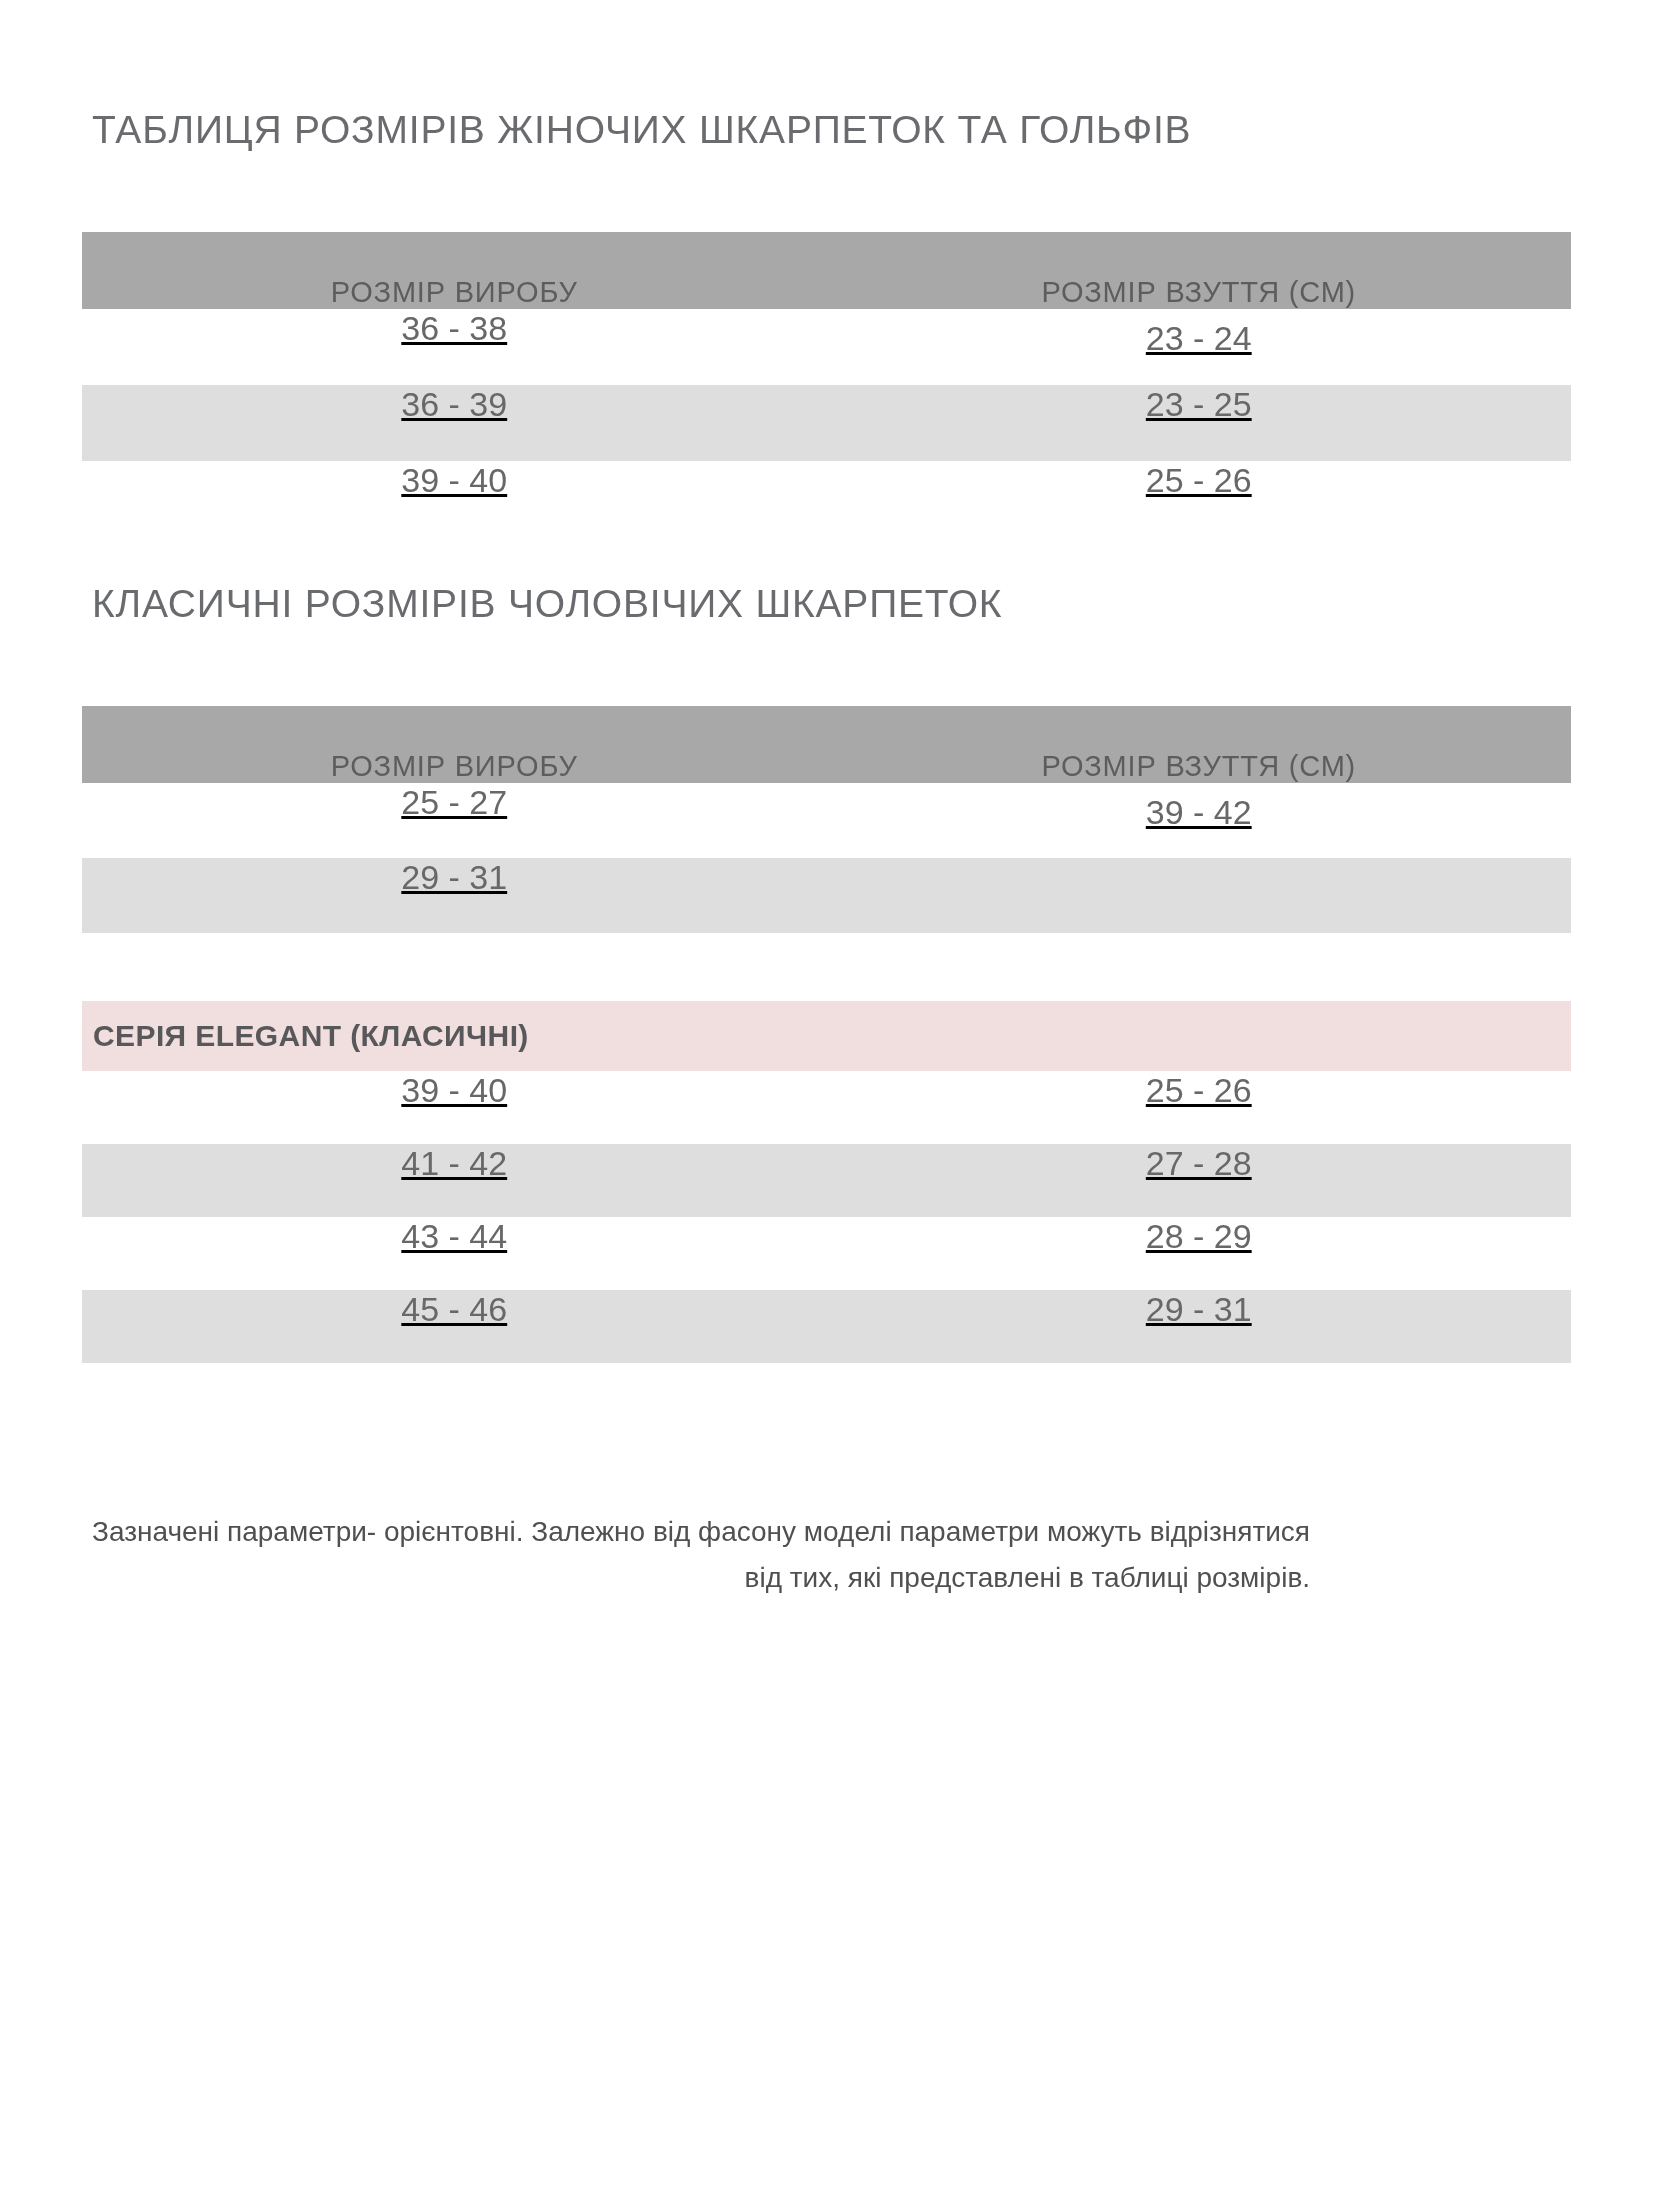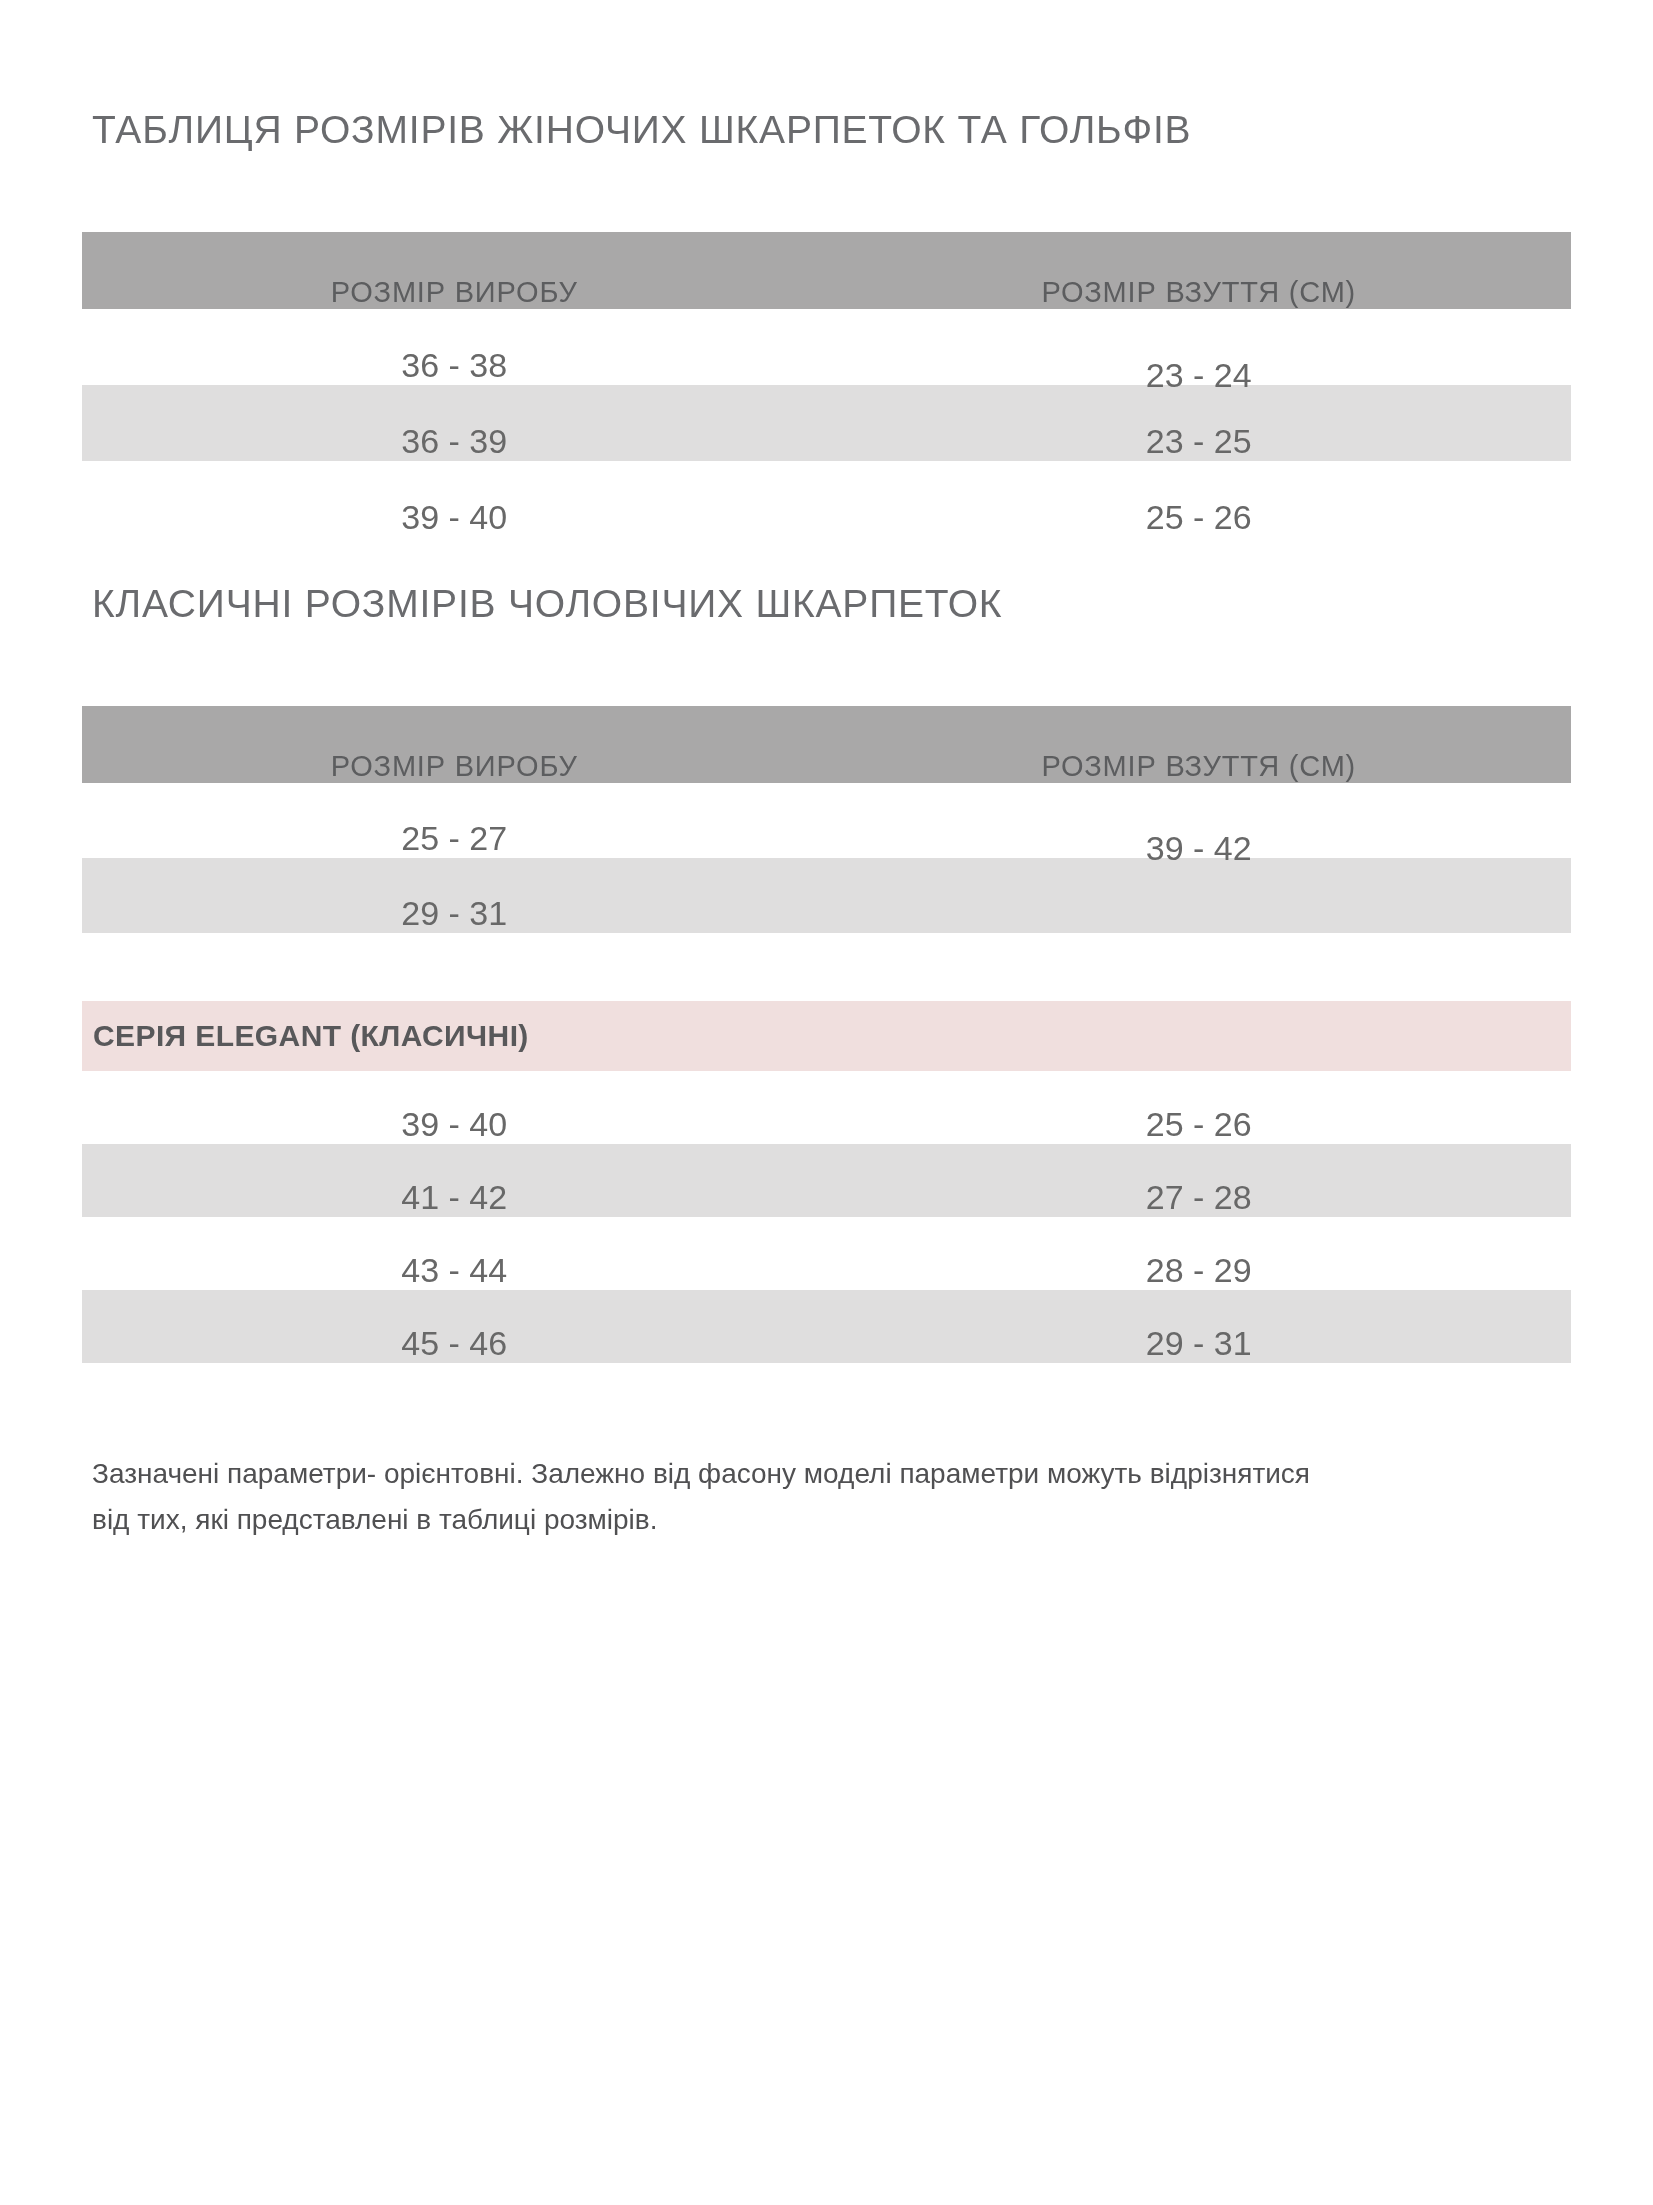--- a/index.html
+++ b/index.html
@@ -46,21 +46,22 @@
   }
   .thead .cell {
     width: 50%;
     text-align: center;
     font-size: 29px;
     letter-spacing: 0.8px;
     color: var(--header_text, #5c5d5f);
   }
   .trow {
     display: flex;
-    align-items: flex-end;
+    align-items: flex-start;
+    text-decoration: underline;
   }
   .table-women .trow { height: 76px; }
   .table-men .trow { height: 75px; }
   .table-elegant .trow { height: 73px; }
   .trow.stripe {
     background: var(--row_stripe, #dfdede);
   }
   .trow .cell {
     width: 50%;
     text-align: center;
@@ -79,25 +80,26 @@
     padding-left: 11px;
     font-size: 30px;
     font-weight: 700;
     letter-spacing: 0.4px;
     color: var(--band_text, #58585a);
   }
 
   .note {
     position: absolute;
     left: 92px;
-    top: 1434px;
+    top: 1492px;
     font-size: 28px;
     line-height: 46px;
     color: var(--note_text, #505052);
     white-space: nowrap;
+    text-align: right;
   }
 </style>
 </head>
 <body>
 
 <div class="page">
 
   <h1 class="title title-women">ТАБЛИЦЯ РОЗМІРІВ ЖІНОЧИХ ШКАРПЕТОК ТА ГОЛЬФІВ</h1>
 
   <div class="size-table table-women">

